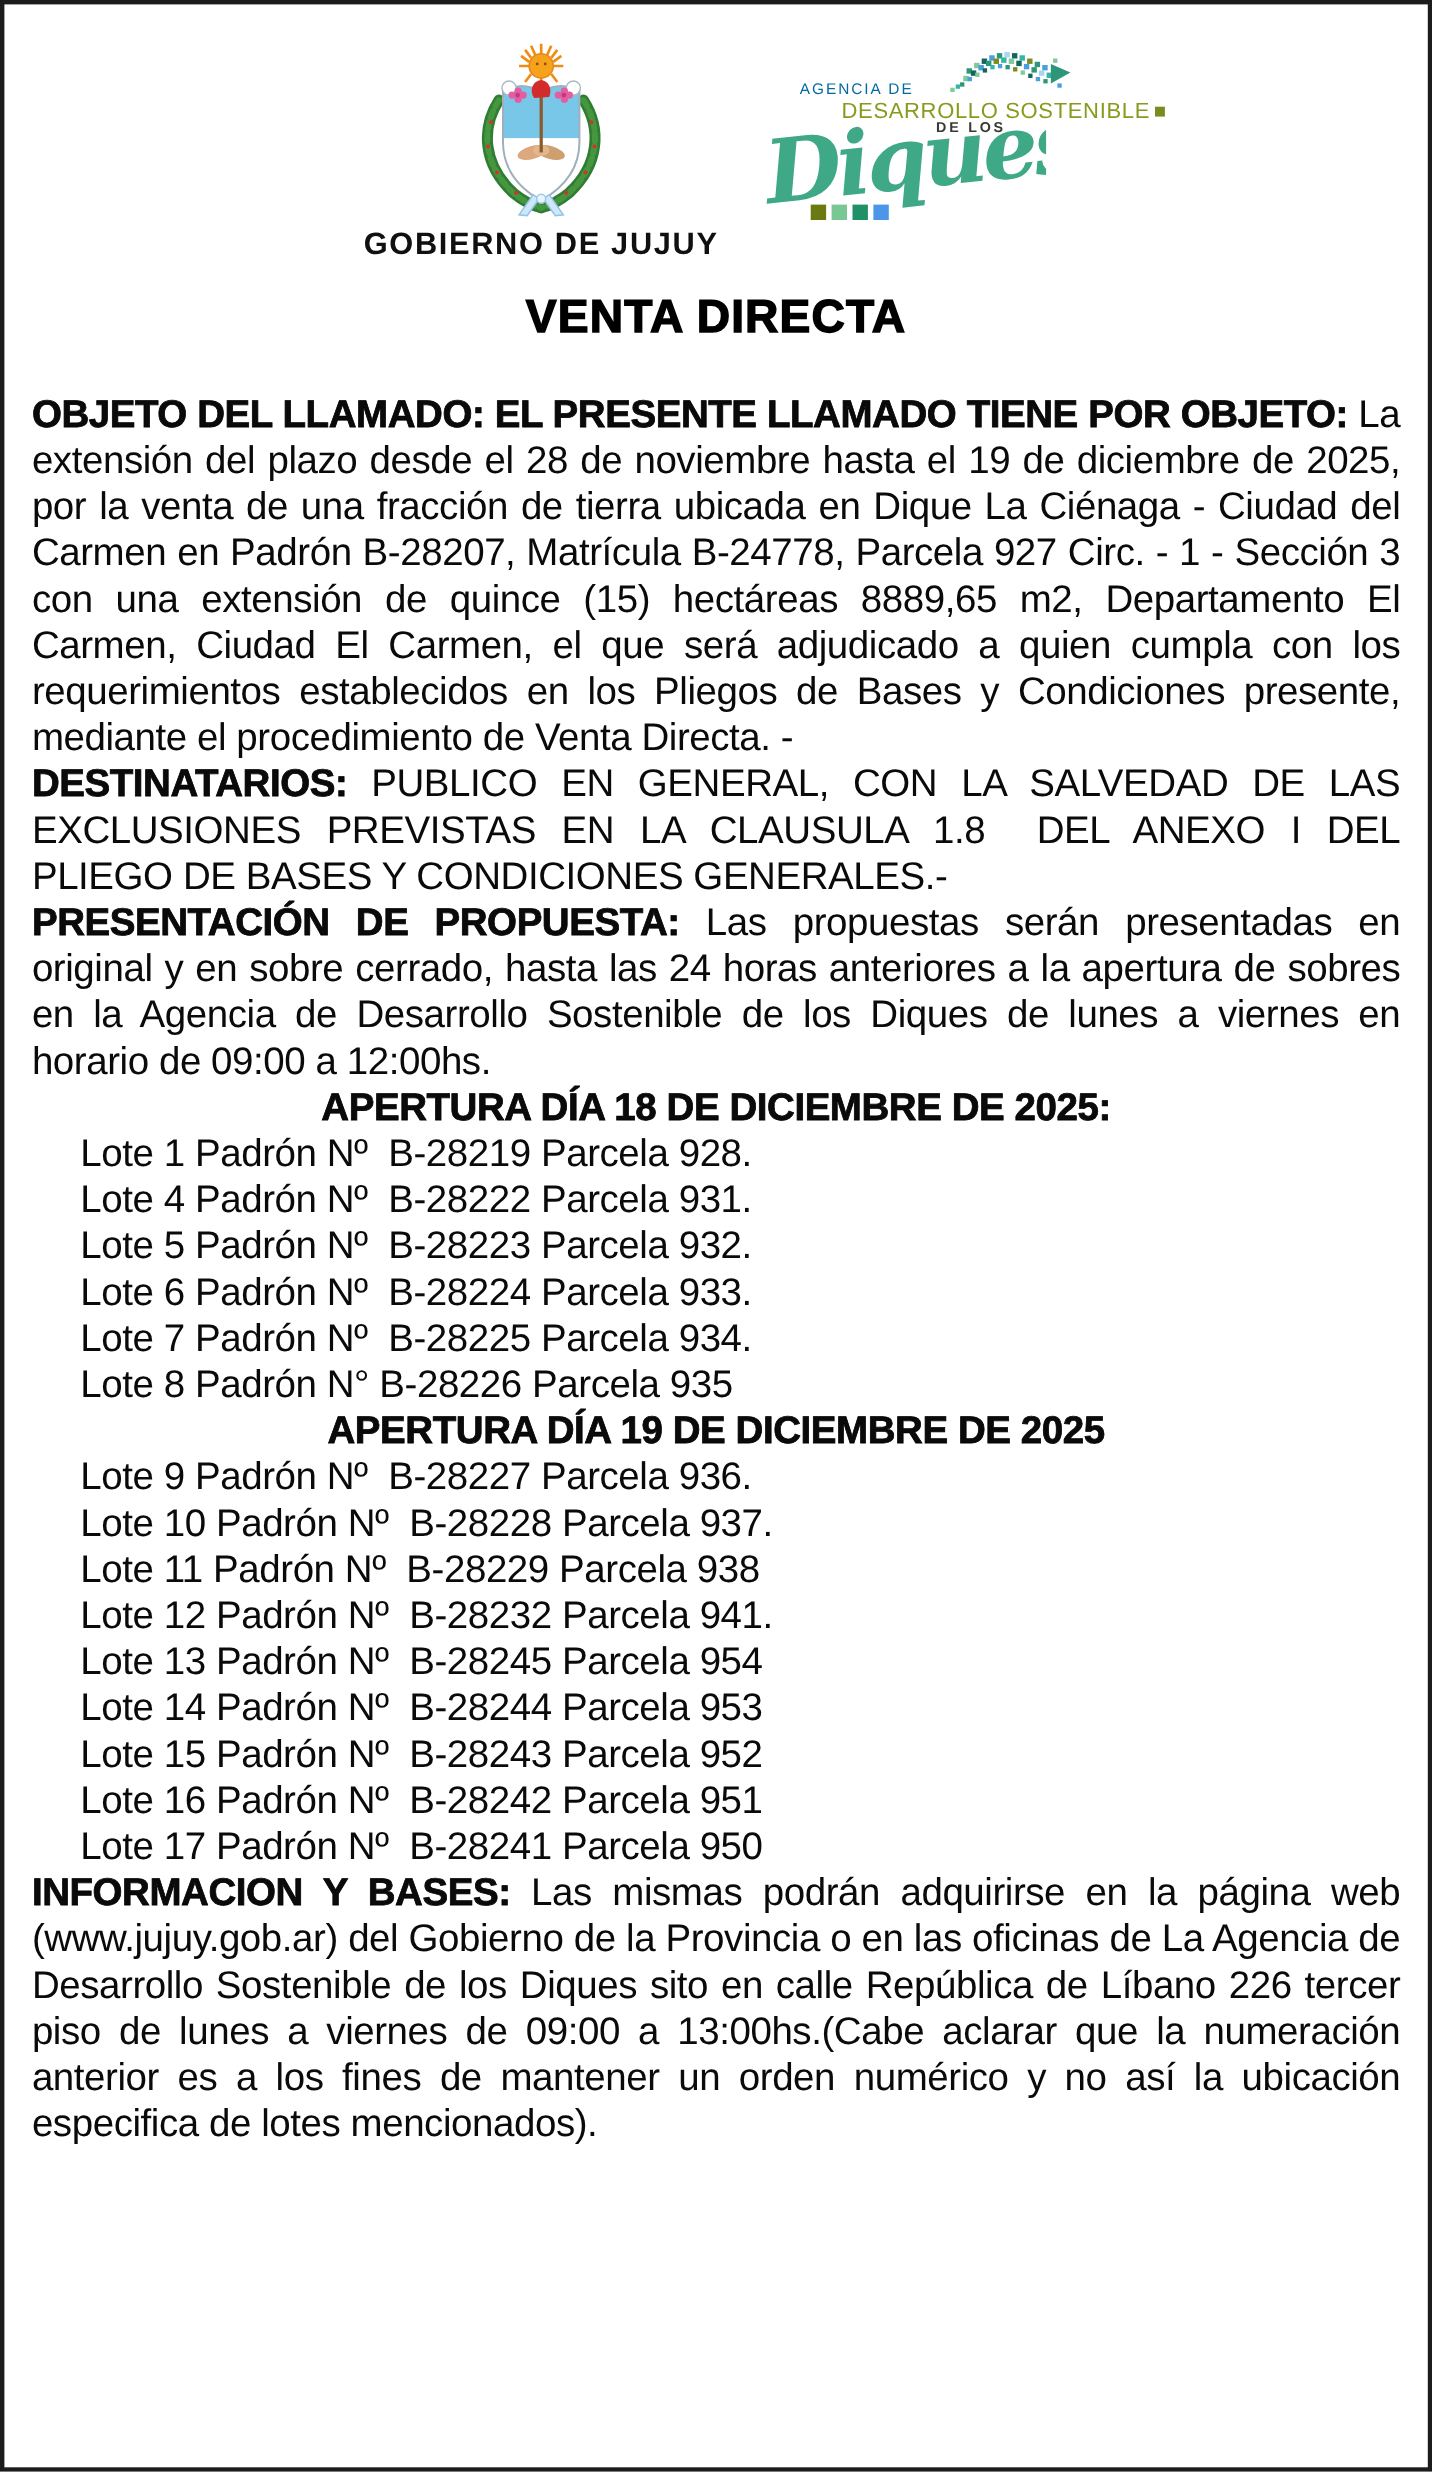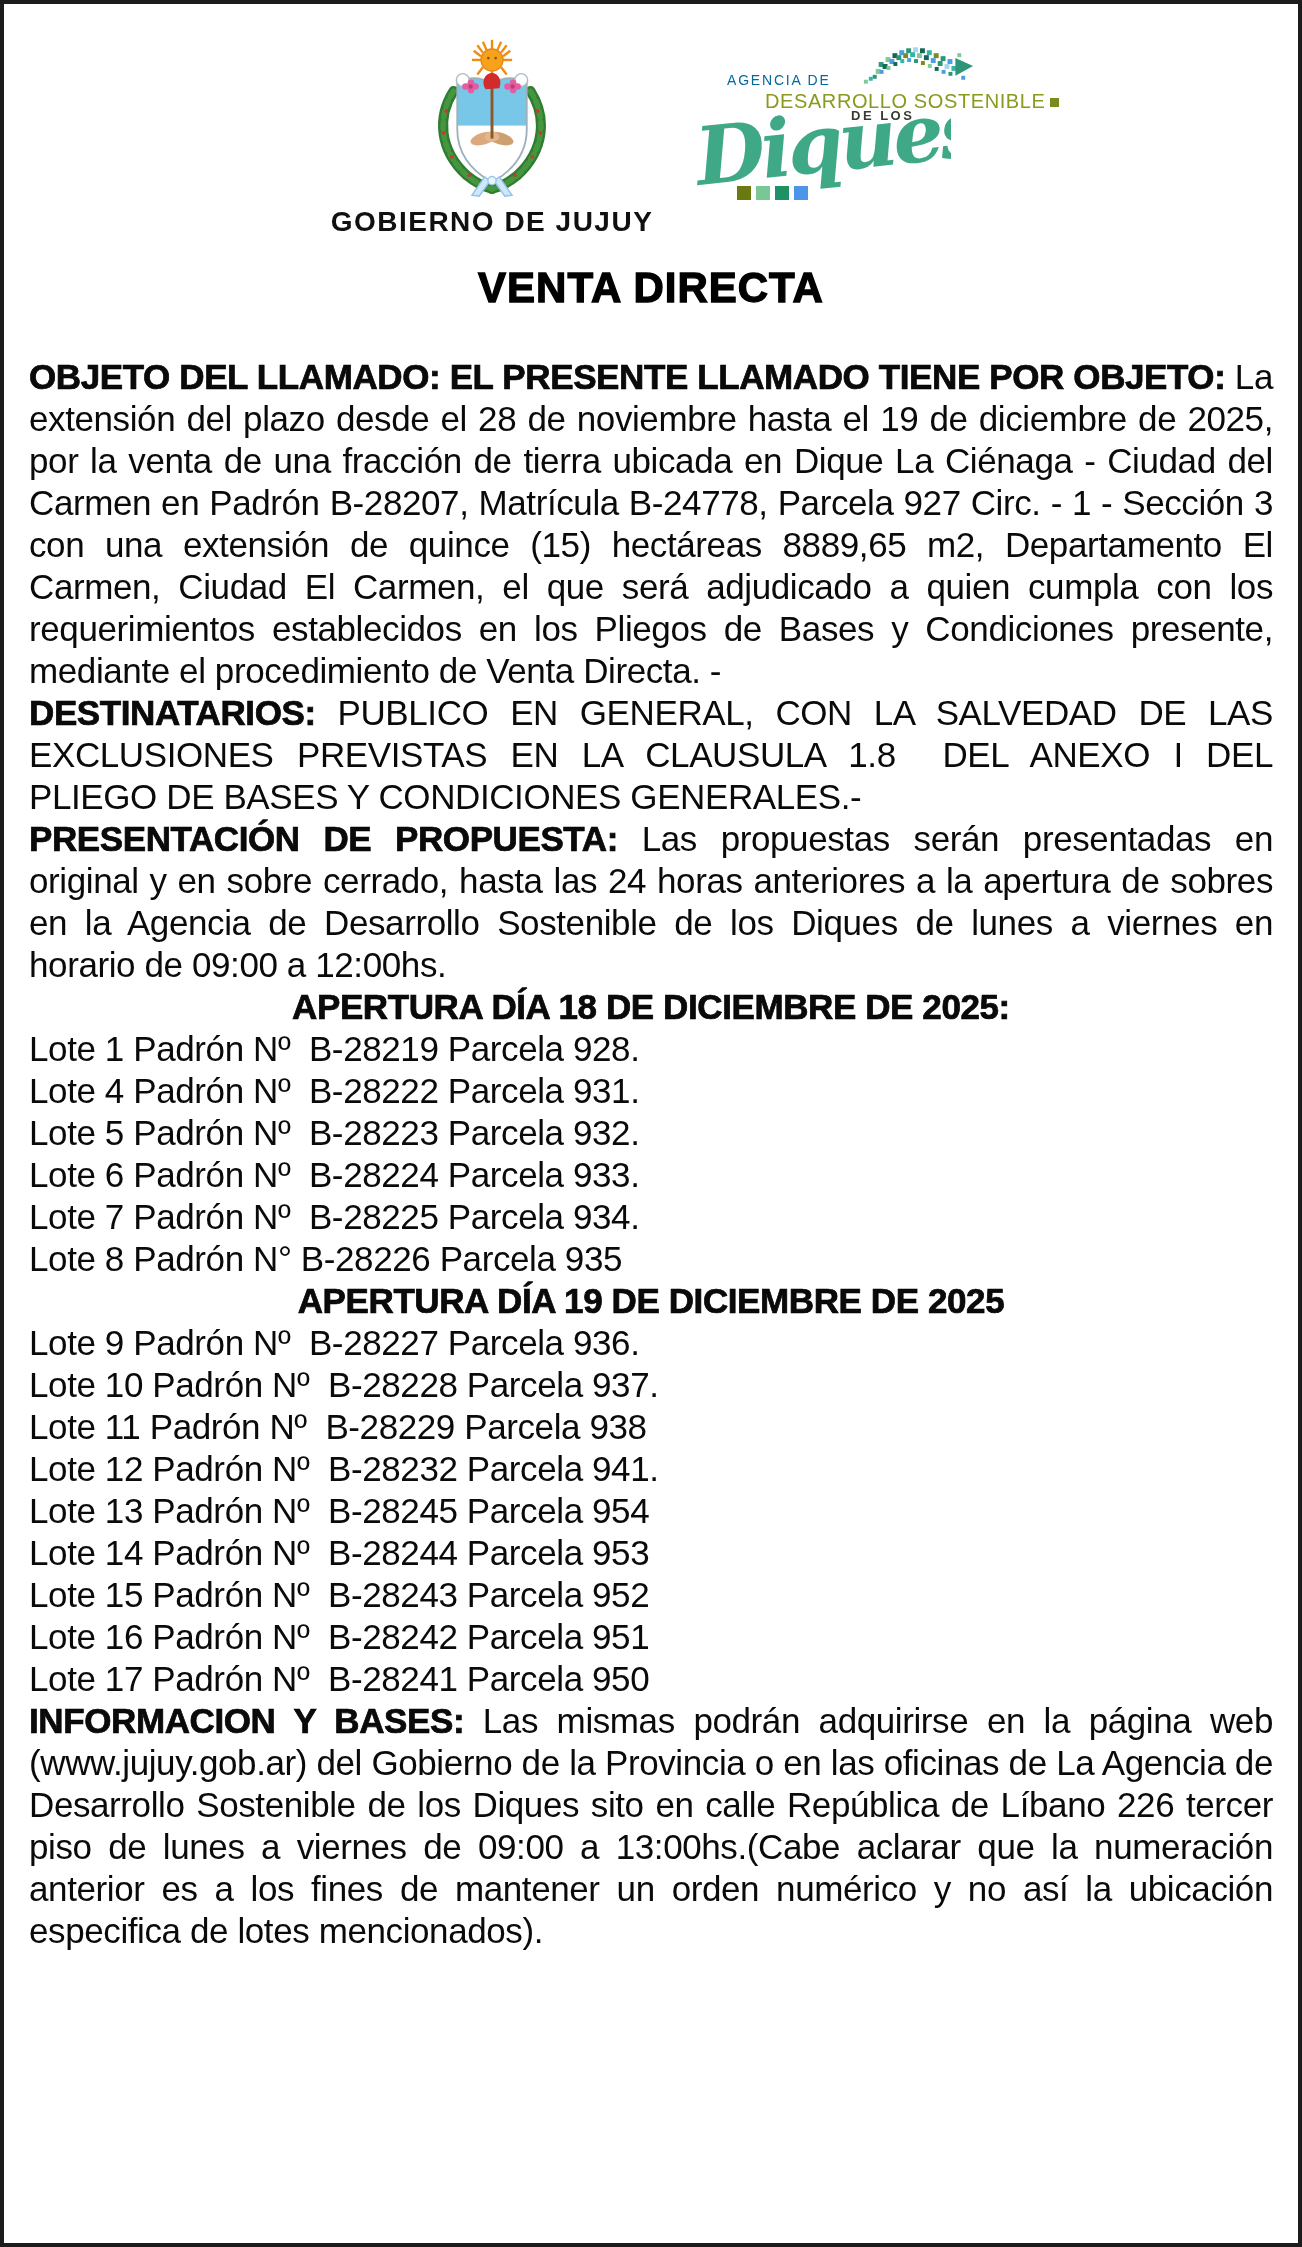--- a/index.html
+++ b/index.html
@@ -42,21 +42,21 @@
     color:#000;
   }
   
   .content{
     margin:44px 25px 0 25px;
     font-size:35px;line-height:42px;letter-spacing:-0.4px;
   }
   .para{white-space:pre-wrap;}
   .prose{text-align:justify;}
   .heading{text-align:center;font-weight:700;-webkit-text-stroke:0.7px #000;}
-  .lot{text-align:left;}
+  .lot{text-align:left;margin-left:44px;}
   .b{font-weight:700;-webkit-text-stroke:0.7px #000;}
   .r{font-weight:400;}
 </style>
 </head>
 <body>
 
 <div class="page">
 
   <div class="header">
 

